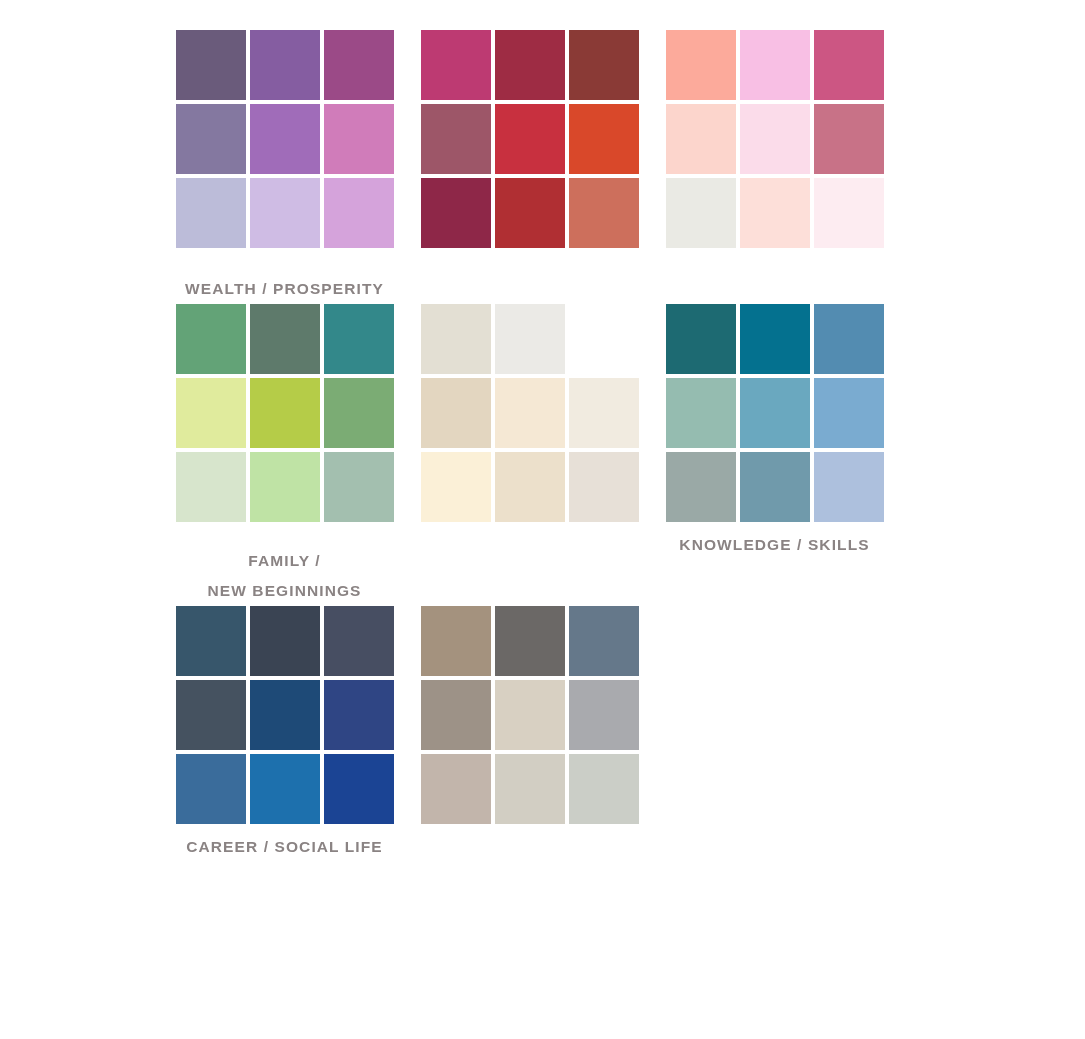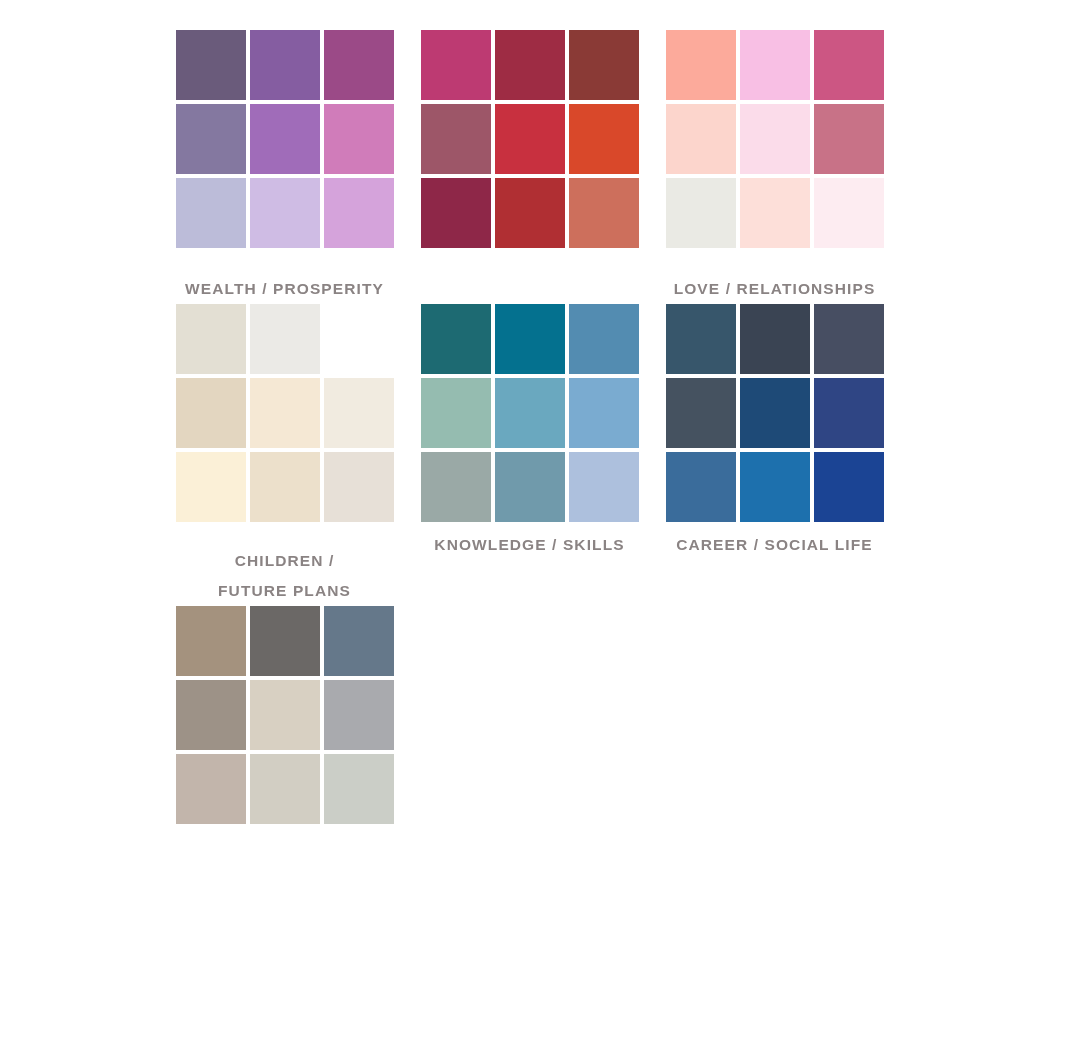--- a/index.html
+++ b/index.html
@@ -115,36 +115,48 @@
           <div class="swatch" title="#fcaa9b" style="background: rgb(252, 170, 155);"></div>
           <div class="swatch" title="#f8bfe4" style="background: rgb(248, 191, 228);"></div>
           <div class="swatch" title="#cc5683" style="background: rgb(204, 86, 131);"></div>
           <div class="swatch" title="#fcd5cc" style="background: rgb(252, 213, 204);"></div>
           <div class="swatch" title="#fbdcea" style="background: rgb(251, 220, 234);"></div>
           <div class="swatch" title="#c87287" style="background: rgb(200, 114, 135);"></div>
           <div class="swatch" title="#eaeae4" style="background: rgb(234, 234, 228);"></div>
           <div class="swatch" title="#fddfd9" style="background: rgb(253, 223, 217);"></div>
           <div class="swatch" title="#fdecf1" style="background: rgb(253, 236, 241);"></div>
         </div>
-        <div class="palette-label">LOVE / RELATIONSHIPS</div>
+      </div>
+      <div class="palette r2">
+        <div class="swatch-grid">
+          <div class="swatch" title="#63a377" style="background: rgb(99, 163, 119);"></div>
+          <div class="swatch" title="#5e7a6b" style="background: rgb(94, 122, 107);"></div>
+          <div class="swatch" title="#33888a" style="background: rgb(51, 136, 138);"></div>
+          <div class="swatch" title="#e0eb9d" style="background: rgb(224, 235, 157);"></div>
+          <div class="swatch" title="#b5cc48" style="background: rgb(181, 204, 72);"></div>
+          <div class="swatch" title="#7bac74" style="background: rgb(123, 172, 116);"></div>
+          <div class="swatch" title="#d7e5cc" style="background: rgb(215, 229, 204);"></div>
+          <div class="swatch" title="#bfe3a5" style="background: rgb(191, 227, 165);"></div>
+          <div class="swatch" title="#a3bfaf" style="background: rgb(163, 191, 175);"></div>
+        </div>
+        <div class="palette-label">FAMILY /
+NEW BEGINNINGS</div>
       </div>
       <div class="palette r2">
         <div class="swatch-grid">
           <div class="swatch" title="#e3dfd3" style="background: rgb(227, 223, 211);"></div>
           <div class="swatch" title="#ebeae6" style="background: rgb(235, 234, 230);"></div>
           <div class="swatch empty"></div>
           <div class="swatch" title="#e3d6c0" style="background: rgb(227, 214, 192);"></div>
           <div class="swatch" title="#f5e8d4" style="background: rgb(245, 232, 212);"></div>
           <div class="swatch" title="#f1ebe0" style="background: rgb(241, 235, 224);"></div>
           <div class="swatch" title="#fbf0d7" style="background: rgb(251, 240, 215);"></div>
           <div class="swatch" title="#ece0cb" style="background: rgb(236, 224, 203);"></div>
           <div class="swatch" title="#e7e0d7" style="background: rgb(231, 224, 215);"></div>
         </div>
-        <div class="palette-label">CHILDREN /
-FUTURE PLANS</div>
       </div>
       <div class="palette r3">
         <div class="swatch-grid">
           <div class="swatch" title="#1d6a72" style="background: rgb(29, 106, 114);"></div>
           <div class="swatch" title="#04718f" style="background: rgb(4, 113, 143);"></div>
           <div class="swatch" title="#538cb1" style="background: rgb(83, 140, 177);"></div>
           <div class="swatch" title="#95bcb0" style="background: rgb(149, 188, 176);"></div>
           <div class="swatch" title="#6aa8bf" style="background: rgb(106, 168, 191);"></div>
           <div class="swatch" title="#7aabd0" style="background: rgb(122, 171, 208);"></div>
           <div class="swatch" title="#9aa9a6" style="background: rgb(154, 169, 166);"></div>

